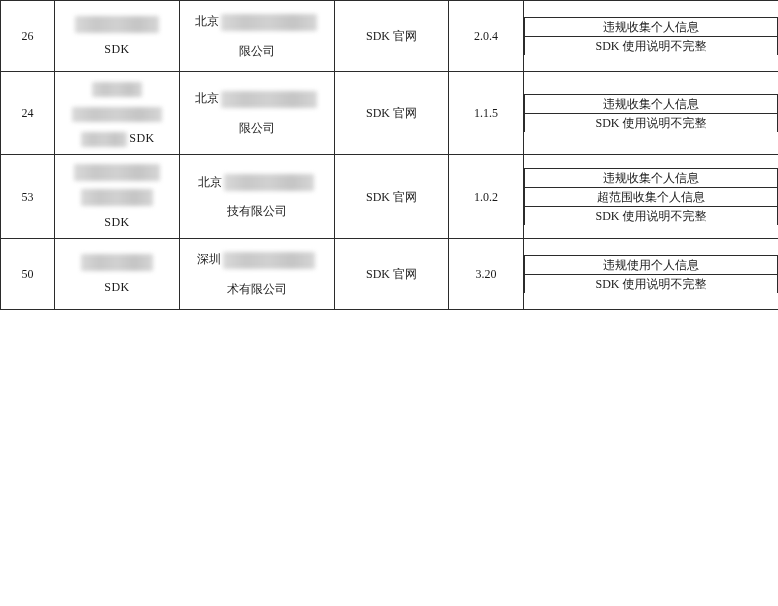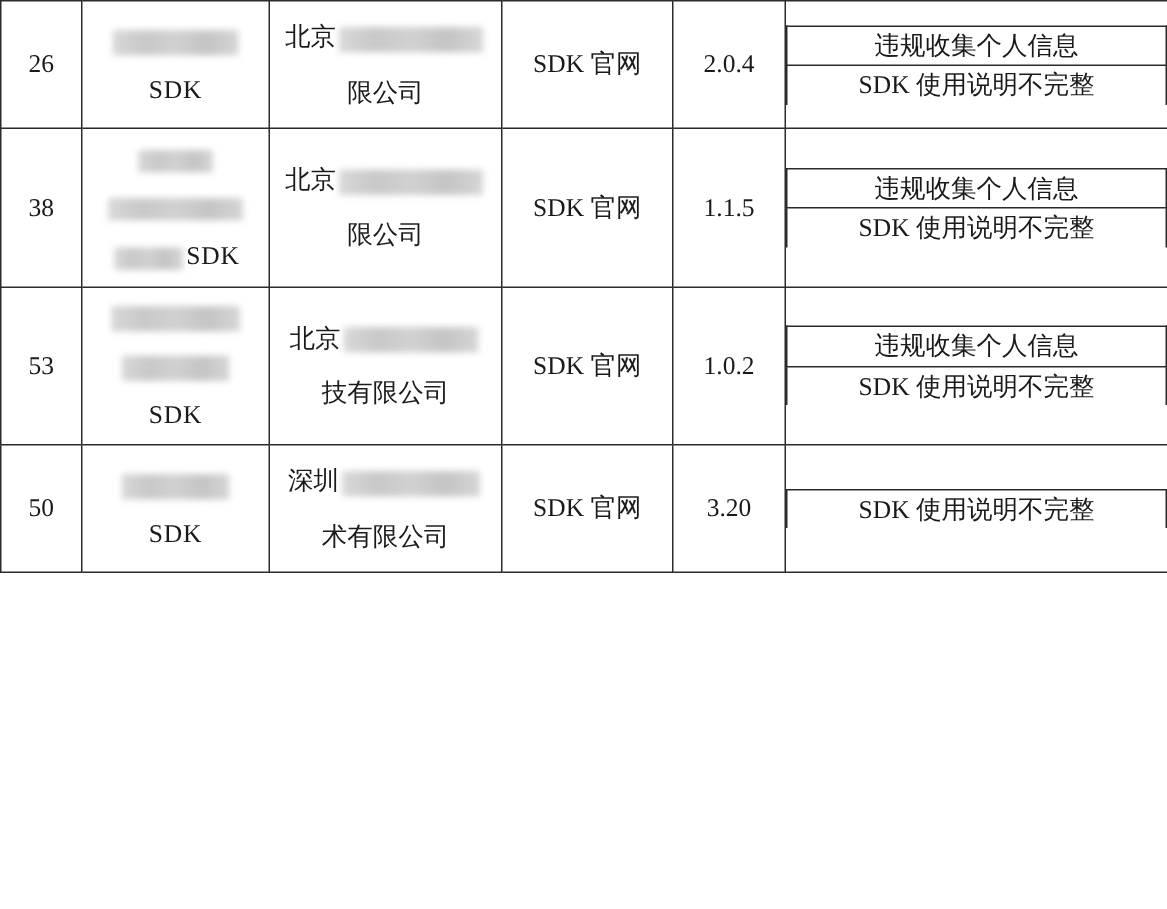--- a/index.html
+++ b/index.html
@@ -20,21 +20,21 @@
   }
   table.doc-table {
     border-collapse: collapse;
     width: 778px;
     table-layout: fixed;
   }
   table.doc-table td {
     border: 1px solid #2b2b2b;
     text-align: center;
     vertical-align: middle;
-    font-size: 17px;
+    font-size: 12px;
     line-height: 1.5;
     padding: 0;
   }
   
   col.c-index { width: 54px; }
   col.c-name  { width: 125px; }
   col.c-company { width: 155px; }
   col.c-source { width: 114px; }
   col.c-version { width: 75px; }
   col.c-issues { width: 255px; }
@@ -128,21 +128,21 @@
                 </tr>
               <tr>
                   <td>SDK 使用说明不完整</td>
                 </tr>
             </tbody>
           </table>
         </td>
       </tr>
 
       <tr>
-        <td class="index-cell cell-pad">38</td>
+        <td class="index-cell cell-pad">24</td>
         <td class="name-cell">
           <span class="name-line">
             <span class="redact" style="width:50px"></span>
           </span>
           <span class="name-line">
             <span class="redact" style="width:90px"></span>
           </span>
           <span class="name-line">
             <span class="redact" style="width:46px"></span><span class="sdk-txt">SDK</span>
           </span>
@@ -188,20 +188,23 @@
         </td>
         <td class="cell-pad">SDK 官网</td>
         <td class="cell-pad">1.0.2</td>
         <td class="issues-cell">
           <table class="issues-table">
             <tbody>
               <tr>
                   <td>违规收集个人信息</td>
                 </tr>
               <tr>
+                  <td>超范围收集个人信息</td>
+                </tr>
+              <tr>
                   <td>SDK 使用说明不完整</td>
                 </tr>
             </tbody>
           </table>
         </td>
       </tr>
 
       <tr>
         <td class="index-cell cell-pad">50</td>
         <td class="name-cell">
@@ -214,20 +217,23 @@
           <span class="company-line">
             <span>深圳</span><span class="redact tall" style="width:92px"></span>
           </span>
           <span class="company-line">术有限公司</span>
         </td>
         <td class="cell-pad">SDK 官网</td>
         <td class="cell-pad">3.20</td>
         <td class="issues-cell">
           <table class="issues-table">
             <tbody>
+              <tr>
+                  <td>违规使用个人信息</td>
+                </tr>
               <tr>
                   <td>SDK 使用说明不完整</td>
                 </tr>
             </tbody>
           </table>
         </td>
       </tr>
 
     </tbody>
   </table>

